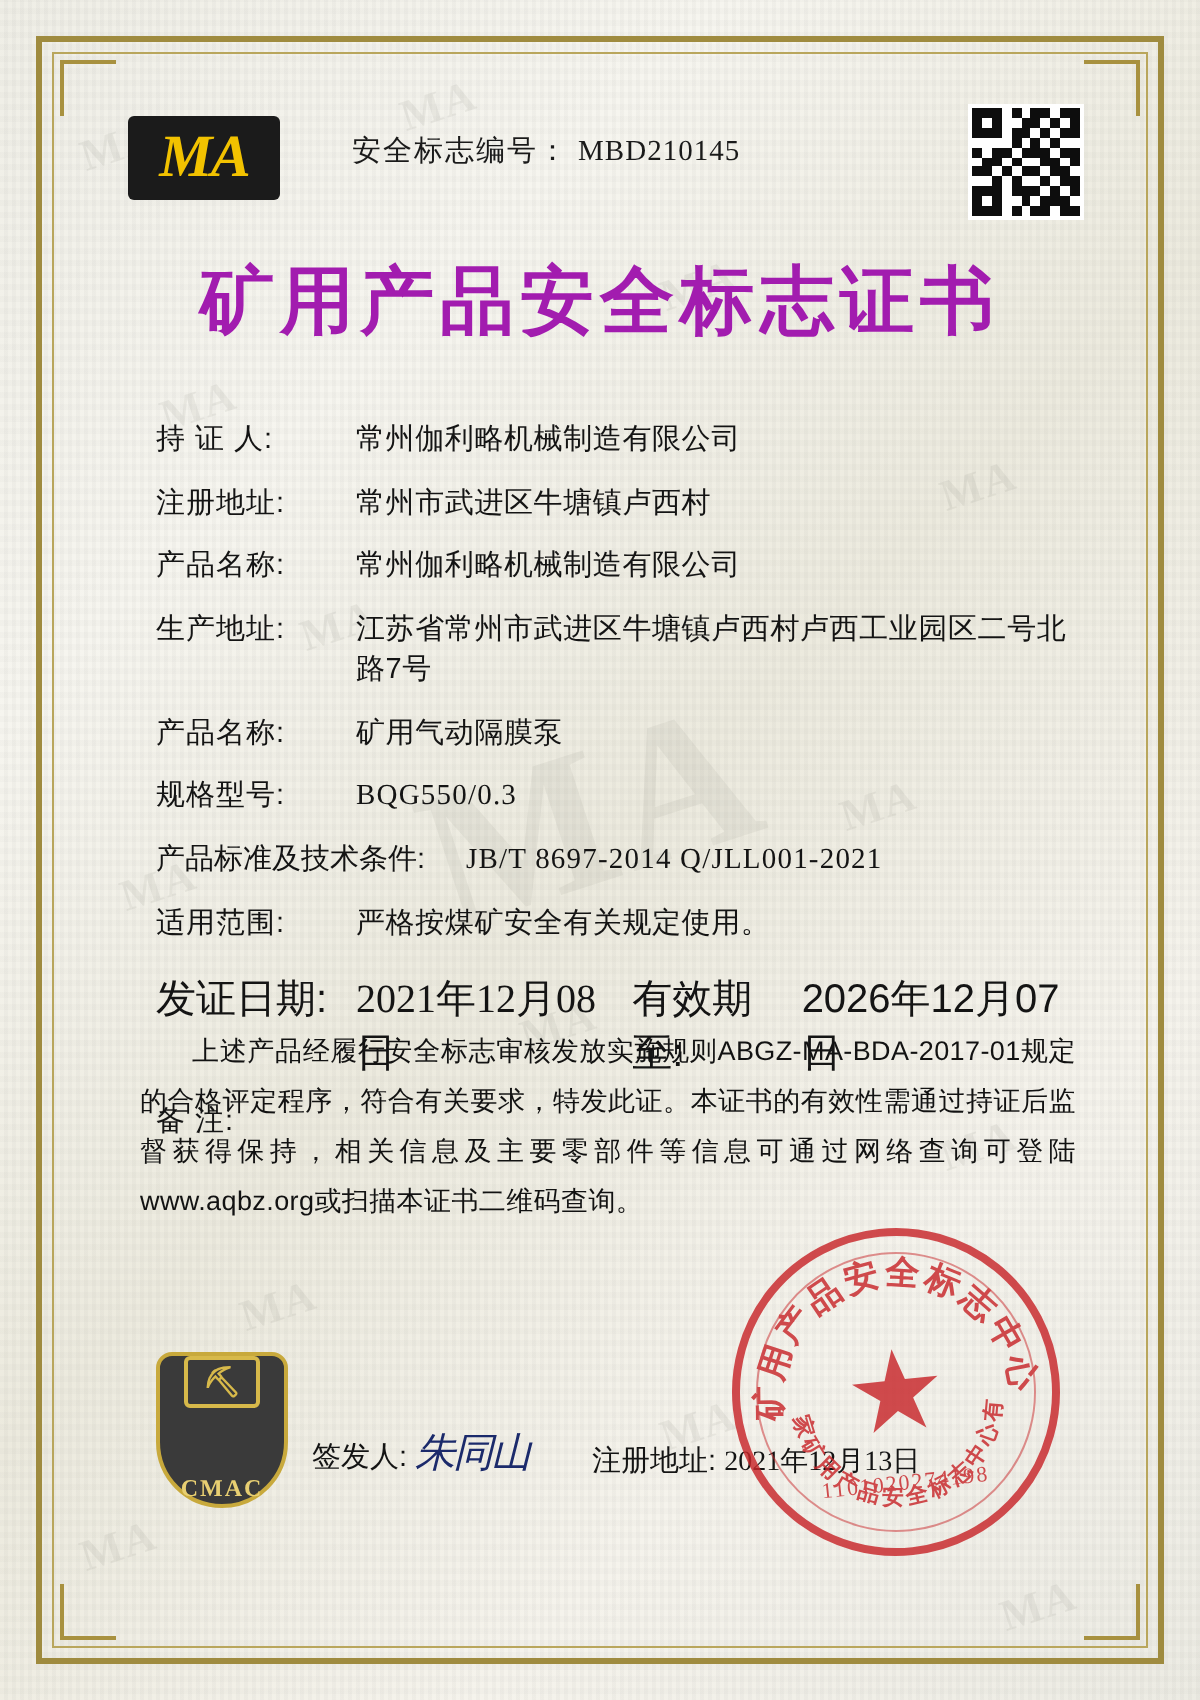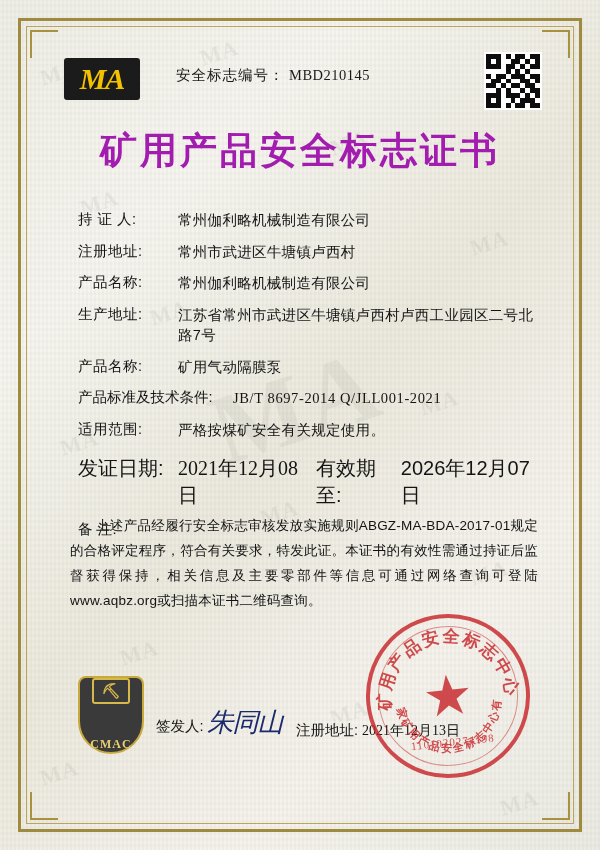--- a/index.html
+++ b/index.html
@@ -248,21 +248,21 @@
   .sign-line {
     position: absolute;
     bottom: 110px;
     font-size: 14.5px;
     color: #141414;
   }
   .sign-issuer { left: 156px; }
   .sign-dept { left: 296px; }
   .sign-hand {
     font-family: "Liberation Serif", serif;
-    font-size: 26px;
+    font-size: 20px;
     color: #1b2a6b;
     font-style: italic;
     letter-spacing: -1px;
     margin-top: 40px;
   }
   .sign-date {
     font-family: "Liberation Serif", serif;
     font-size: 14px;
     color: #141414;
   }
@@ -495,20 +495,24 @@
       <div class="v">常州伽利略机械制造有限公司</div>
     </div>
     <div class="row">
       <div class="k">生产地址:</div>
       <div class="v">江苏省常州市武进区牛塘镇卢西村卢西工业园区二号北路7号</div>
     </div>
     <div class="row">
       <div class="k">产品名称:</div>
       <div class="v">矿用气动隔膜泵</div>
     </div>
+    <div class="row">
+      <div class="k">规格型号:</div>
+      <div class="v latin">BQG550/0.3</div>
+    </div>
     <div class="row wide">
       <div class="k spread-4" style="width:155px; flex:0 0 155px;">产品标准及技术条件:</div>
       <div class="v latin">JB/T 8697-2014    Q/JLL001-2021</div>
     </div>
     <div class="row">
       <div class="k">适用范围:</div>
       <div class="v">严格按煤矿安全有关规定使用。</div>
     </div>
 
     <div class="row-date" style="margin-top:14px;">

